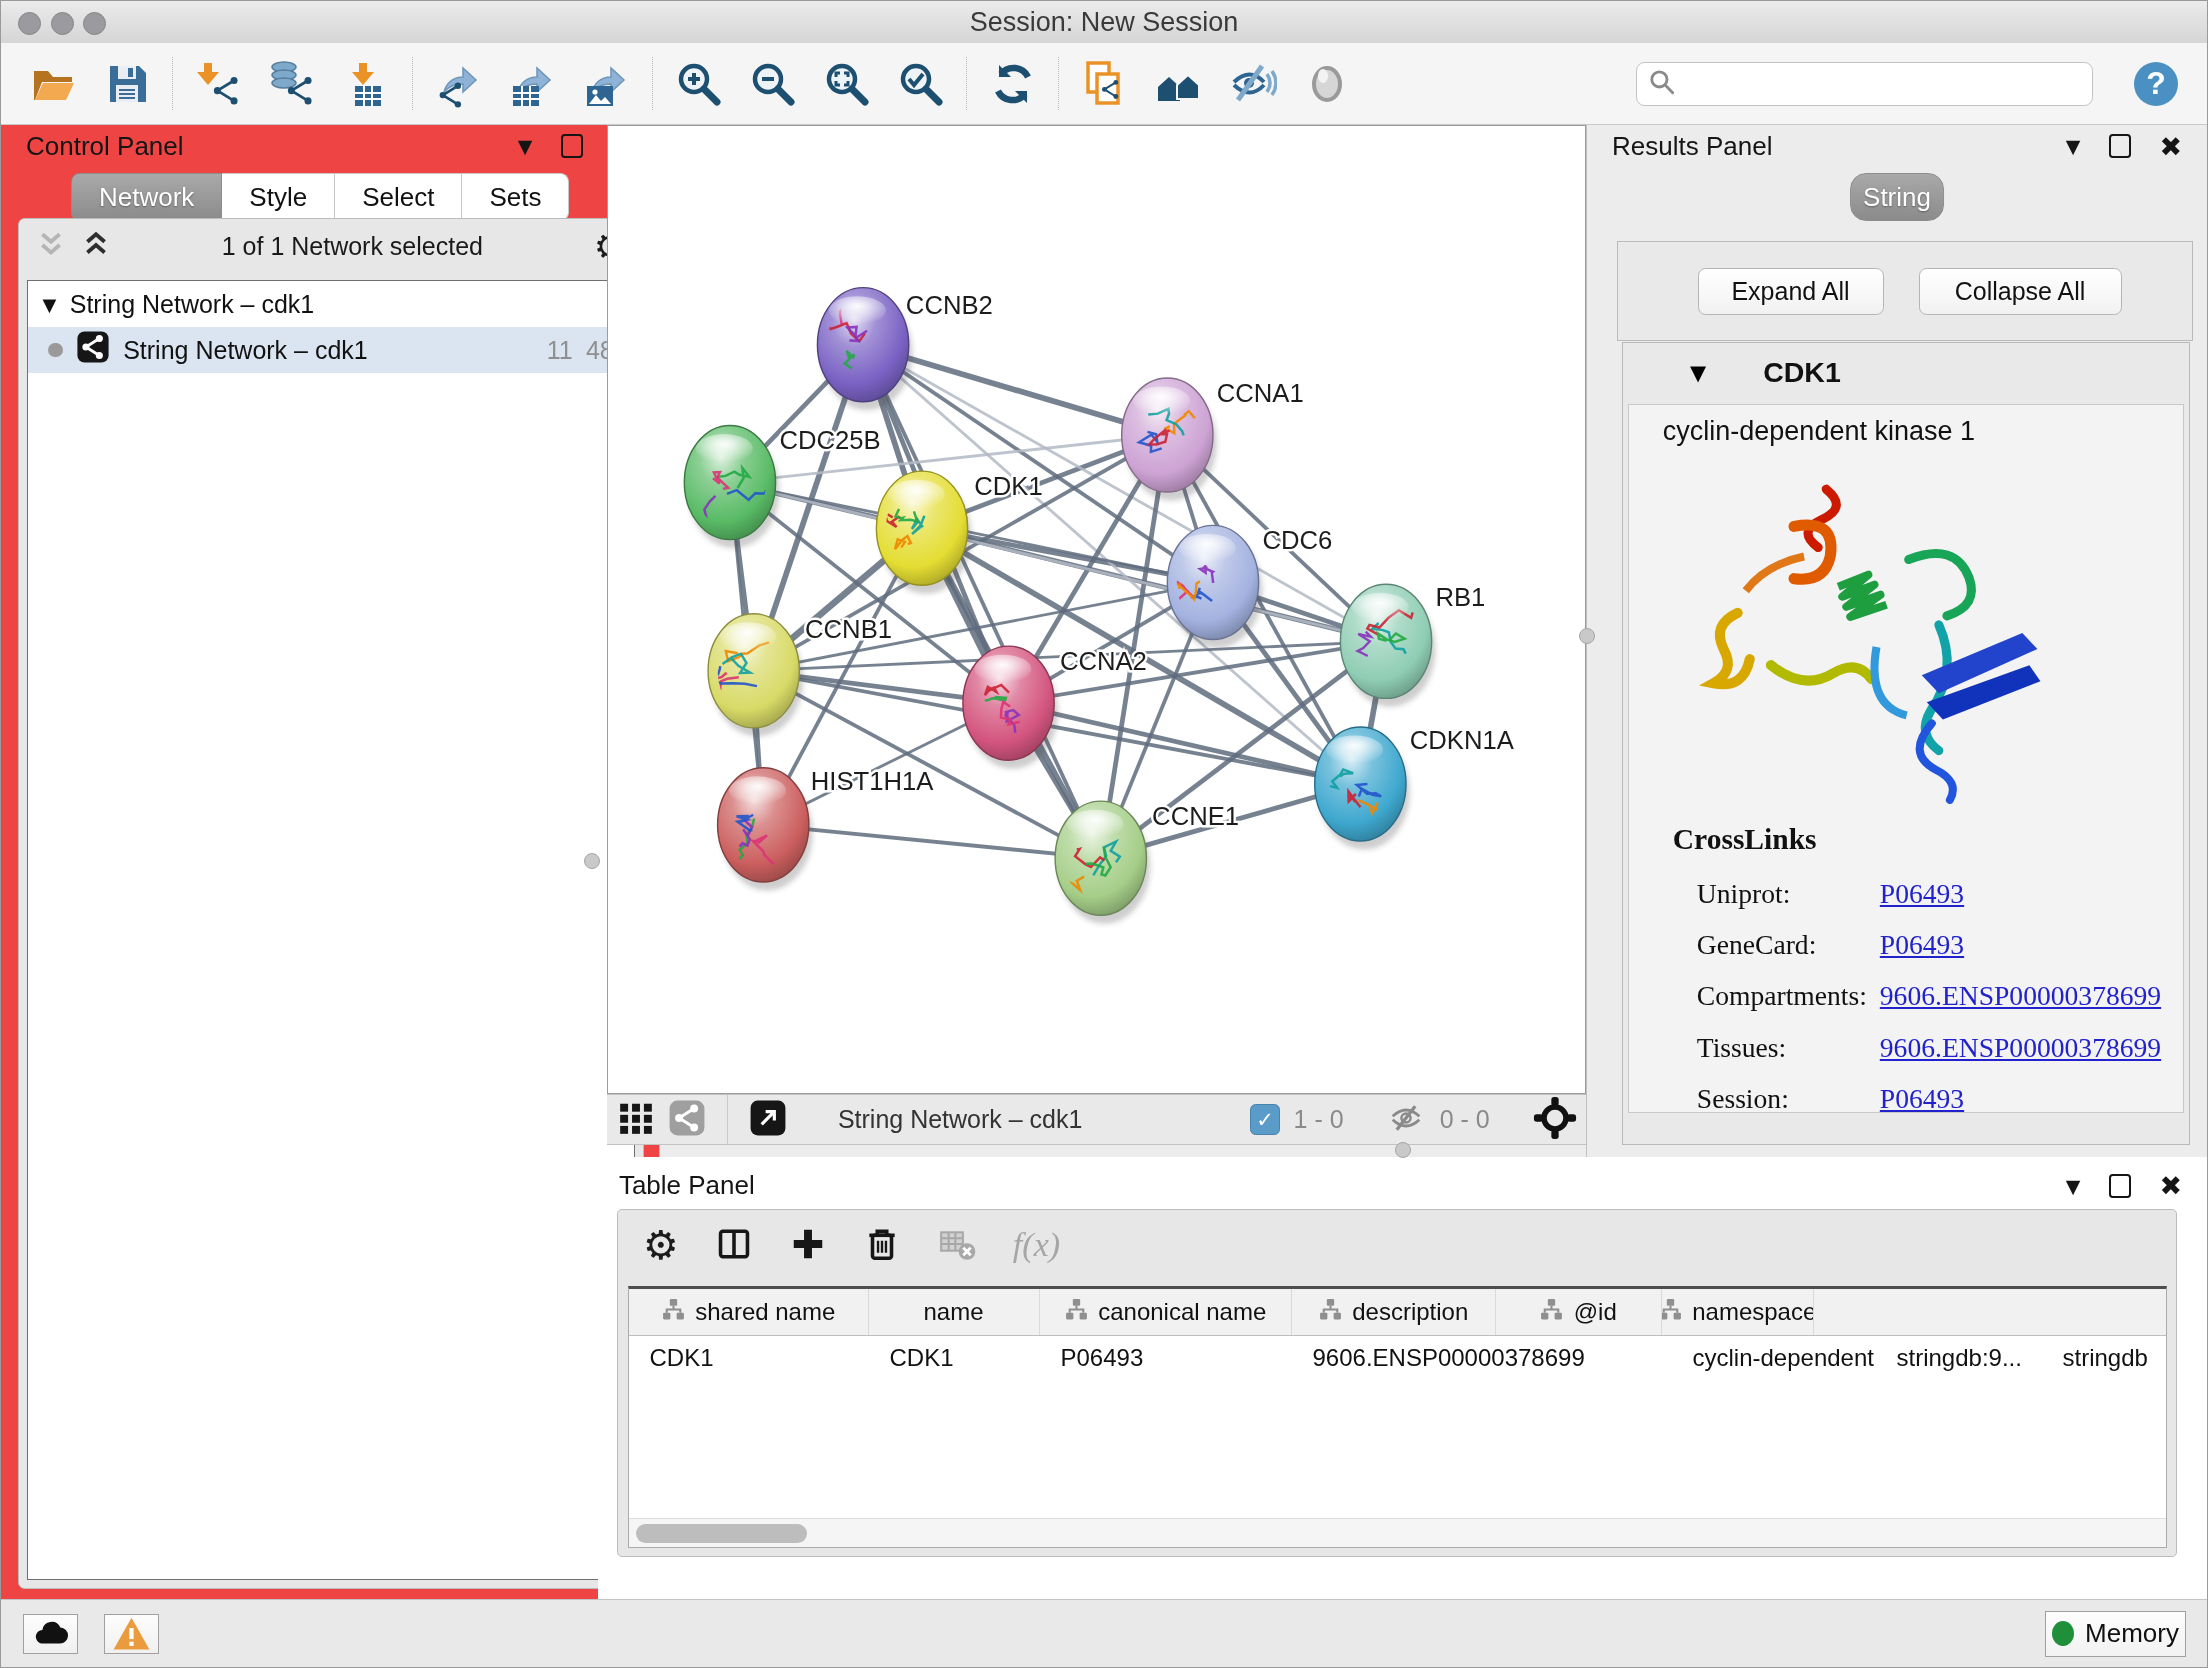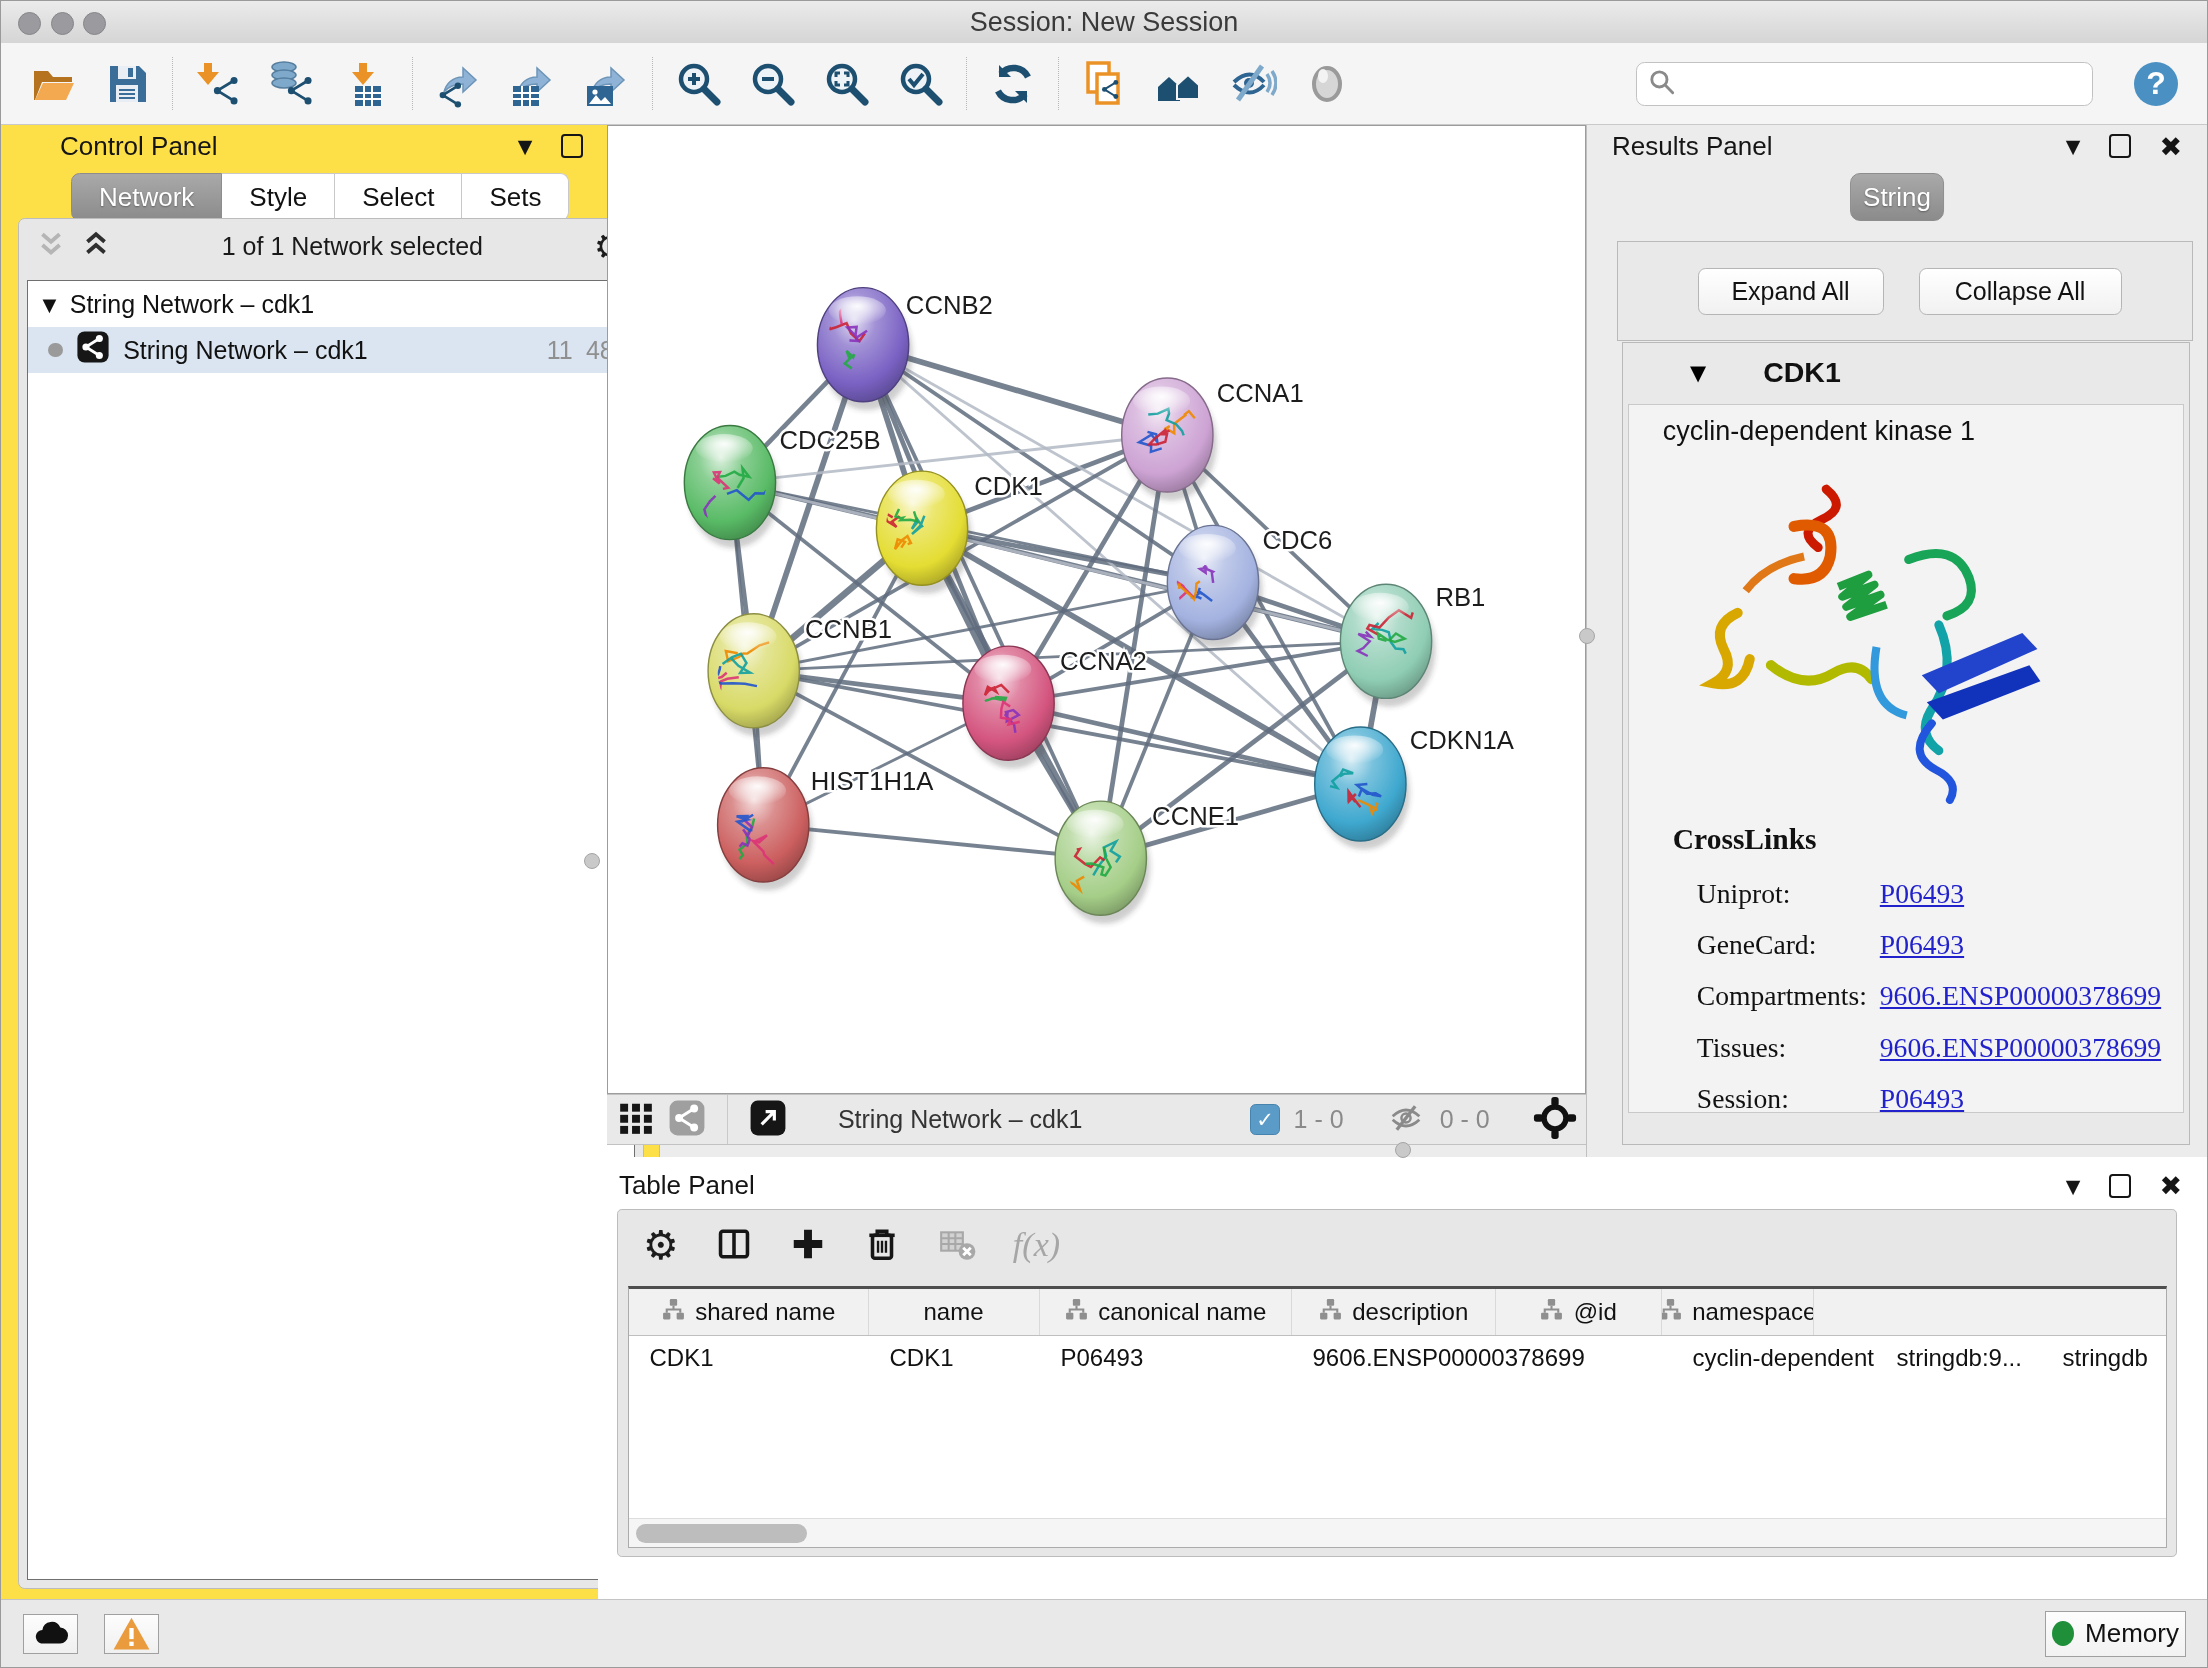--- a/index.html
+++ b/index.html
@@ -30,41 +30,41 @@
   .phc .sq{width:18px;height:20px;border:2.9px solid #151515;border-radius:3.8px;cursor:pointer;}
   .phc .xx{font-size:27px;font-weight:bold;cursor:pointer;}
   
   .seg{display:flex;}
   .seg .sg{height:46px;display:flex;align-items:center;justify-content:center;padding:0 27px;
     background:#fff;border:1px solid #c9c9c9;border-left:none;font-size:26px;color:#111;cursor:pointer;white-space:nowrap;}
   .seg .sg:first-child{border-left:1px solid #c9c9c9;border-radius:8.6px 0 0 8.6px;}
   .seg .sg:last-child{border-radius:0 8.6px 8.6px 0;}
   .seg .sg.sel{background:linear-gradient(#a9a9a9,#8b8b8b);color:#fff;border-color:#8d8d8d;text-shadow:0 1px 1.9px rgba(0,0,0,.35);}
   
-  #control-panel{position:absolute;left:0;top:124px;width:659px;bottom:67px;background:#fde047;border-right:1px solid #bdbdbd;box-sizing:border-box;padding-left:34px;}
+  #control-panel{position:absolute;left:0;top:124px;width:659px;bottom:67px;background:#ef4444;border-right:1px solid #bdbdbd;box-sizing:border-box;}
   #cp-tabs{position:absolute;left:70px;top:48px;}
   #cp-gbox{position:absolute;left:17px;right:15px;top:93px;bottom:11.4px;background:#e7e7e7;border:1px solid #bcbcbc;border-radius:6.7px;}
   #cp-toolbar{height:55px;display:flex;align-items:center;padding:0 17px;gap:15px;}
   #cp-status{flex:1;text-align:center;font-size:25px;color:#1a1a1a;}
   #cp-tree{position:absolute;left:7.6px;right:7.6px;top:61px;bottom:7.6px;background:#fff;border:1.9px solid #6f6f6f;overflow:hidden;}
   .trow{height:46px;display:flex;align-items:center;padding:0 15px;font-size:25px;color:#111;gap:13.3px;}
   .trow .cnt{color:#8f8f8f;}
   .trow.sel{background:#dbe5f1;}
   
   #canvas{position:absolute;left:606px;top:124px;width:979px;height:969px;background:#fff;border:1px solid #9c9c9c;box-sizing:border-box;}
   #canvas-bar{position:absolute;left:606px;top:1093px;width:979px;height:51px;background:#e9e9e9;
     border-top:1px solid #c2c2c2;border-bottom:1px solid #c2c2c2;display:flex;align-items:center;padding:0 9.5px;box-sizing:border-box;gap:13.3px;}
   .cbsep{width:0;border-left:1px solid #c9c9c9;height:100%;margin:0 7.6px;}
   #cb-title{font-size:25px;color:#333;}
   .cb-cnt{font-size:25px;color:#8a8a8a;}
   .cbx{width:28.5px;height:28.5px;background:#5b9bc8;border:1px solid #4683ad;border-radius:5.7px;color:#fff;
     display:flex;align-items:center;justify-content:center;font-size:21px;font-family:"DejaVu Sans",sans-serif;}
   
   #results-panel{position:absolute;left:1585px;top:124px;right:0;height:1032px;background:#ececec;border-left:1px solid #c0c0c0;box-sizing:border-box;}
-  #string-tab{position:absolute;left:50%;transform:translateX(-50%);top:48px;height:46px;border-radius:10px;
+  #string-tab{position:absolute;left:50%;transform:translateX(-50%);top:48px;height:46px;border-radius:16px;
     background:linear-gradient(#a9a9a9,#8b8b8b);color:#fff;font-size:26px;display:flex;align-items:center;padding:0 12px;
     text-shadow:0 1px 1.9px rgba(0,0,0,.35);border:1px solid #8d8d8d;cursor:pointer;}
   #rp-box1{position:absolute;left:29.5px;right:14.3px;top:116px;height:98px;background:#e9e9e9;border:1px solid #b9b9b9;}
   .btnw{background:linear-gradient(#ffffff,#f1f1f1);border:1px solid #b5b5b5;border-radius:7.6px;font-size:25px;color:#111;
     height:47px;display:flex;align-items:center;justify-content:center;cursor:pointer;font-family:"Liberation Sans",sans-serif;}
   #rp-box2{position:absolute;left:35px;right:17px;top:217px;height:801px;background:#e9e9e9;border:1px solid #b9b9b9;}
   #rp-sec-head{height:59px;display:flex;align-items:center;gap:57px;padding-left:67px;}
   #rp-sec-head .car{font-size:21px;font-family:"DejaVu Sans",sans-serif;}
   #rp-sec-head .nm{font-size:28.5px;font-weight:bold;color:#111;}
   #rp-inner{position:absolute;left:4.8px;right:4.8px;top:61px;height:707px;background:#f3f3f3;border:1px solid #c9c9c9;}

